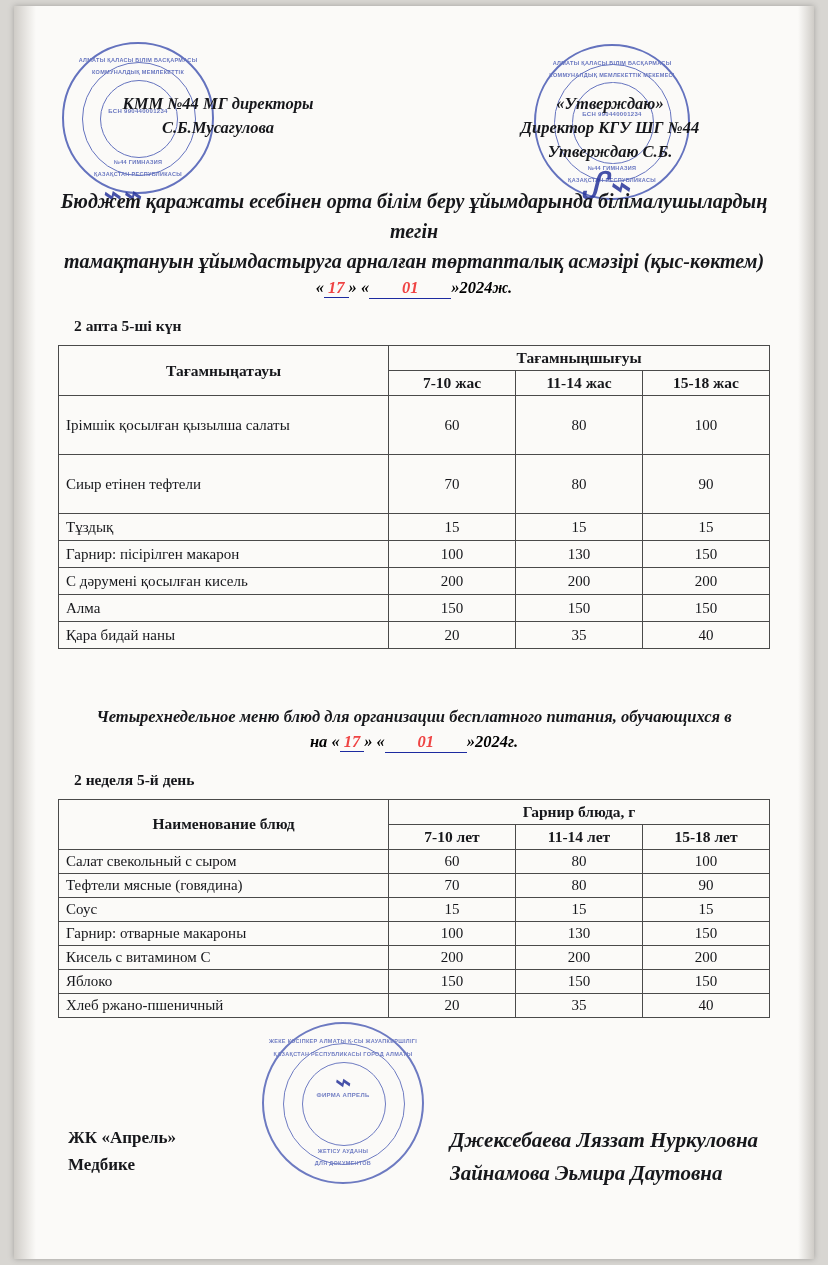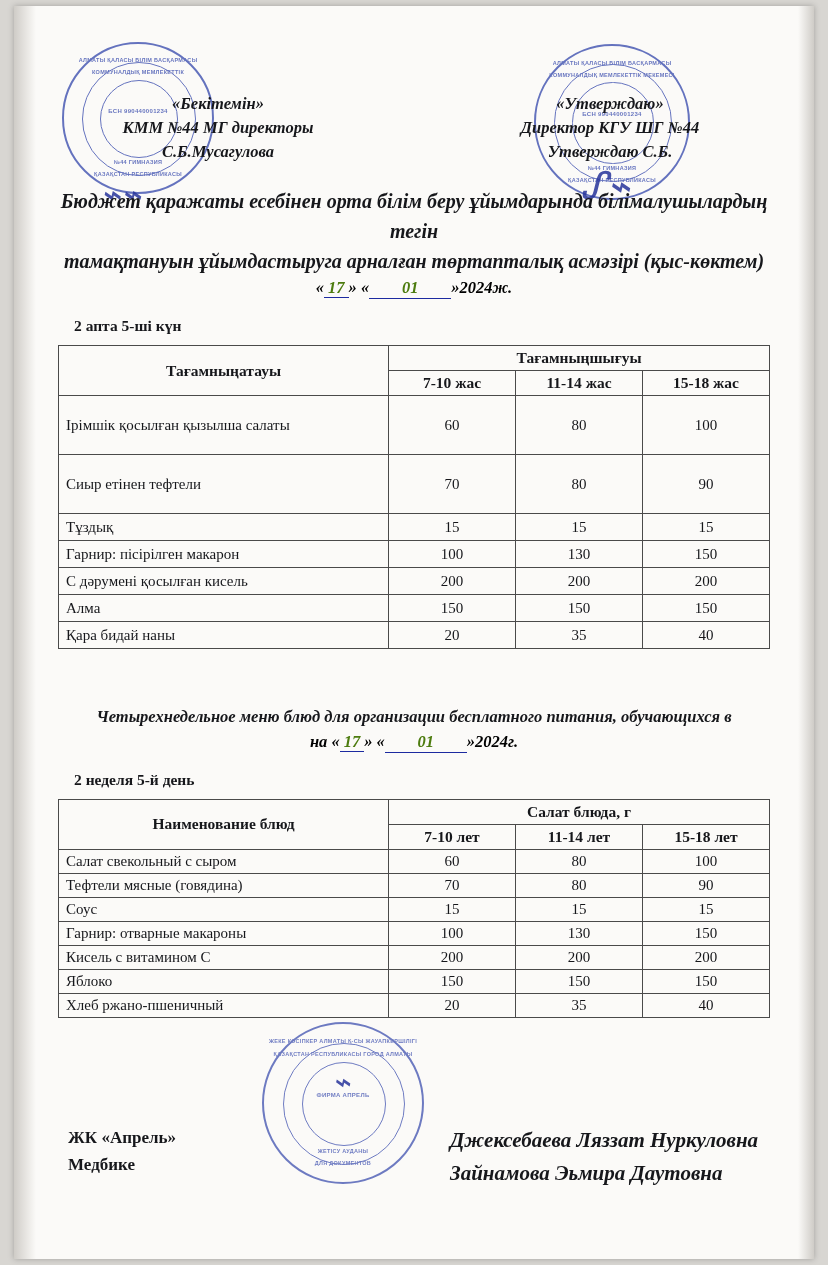--- a/index.html
+++ b/index.html
@@ -141,21 +141,21 @@
     text-align: center;
     font-weight: bold;
     font-style: italic;
     font-size: 16.5px;
     position: relative;
     z-index: 4;
   }
   .hand {
     font-family: "Liberation Serif", serif;
     font-style: italic;
-    color: #4d7c0f;
+    color: #ef4444;
     padding: 0 4px;
     border-bottom: 1px solid #1c2aa0;
   }
   .hand.wide { display: inline-block; min-width: 74px; }
 
   .week-line {
     margin-top: 18px;
     margin-left: 16px;
     font-weight: bold;
     font-size: 15.5px;
@@ -263,21 +263,20 @@
   </div>
 
   <div class="squiggle" style="left:86px; top:168px; font-size:34px;">⌁⌁</div>
   <div class="squiggle" style="left:566px; top:158px; font-size:38px;">ᔑ⌁</div>
   <div class="squiggle" style="left:318px; top:1058px; font-size:30px;">⌁</div>
 
   <div class="content">
 
     <div class="approvals">
       <div class="approval">
-        <div class="line">«Бекітемін»</div>
         <div class="line">КММ  №44 МГ директоры</div>
         <div class="line">С.Б.Мусагулова</div>
       </div>
       <div class="approval">
         <div class="line">«Утверждаю»</div>
         <div class="line">Директор КГУ ШГ №44</div>
         <div class="line">Утверждаю С.Б.</div>
       </div>
     </div>
 
@@ -367,21 +366,21 @@
     <table class="t2">
       <colgroup>
         <col class="c-name">
           <col class="c-val">
           <col class="c-val">
           <col class="c-val">
       </colgroup>
       <thead>
         <tr>
           <th rowspan="2">Наименование блюд</th>
-          <th colspan="3">Салат блюда, г</th>
+          <th colspan="3">Гарнир блюда, г</th>
         </tr>
         <tr>
           <th>7-10 лет</th>
           <th>11-14 лет</th>
           <th>15-18 лет</th>
         </tr>
       </thead>
       <tbody>
         <tr>
           <td class="name">Салат свекольный с сыром</td>

